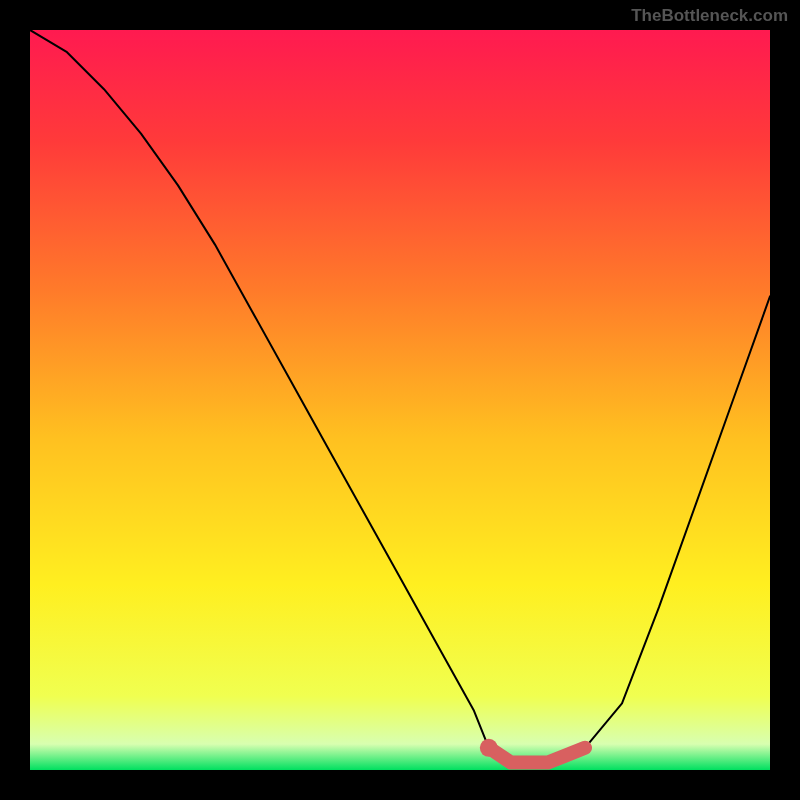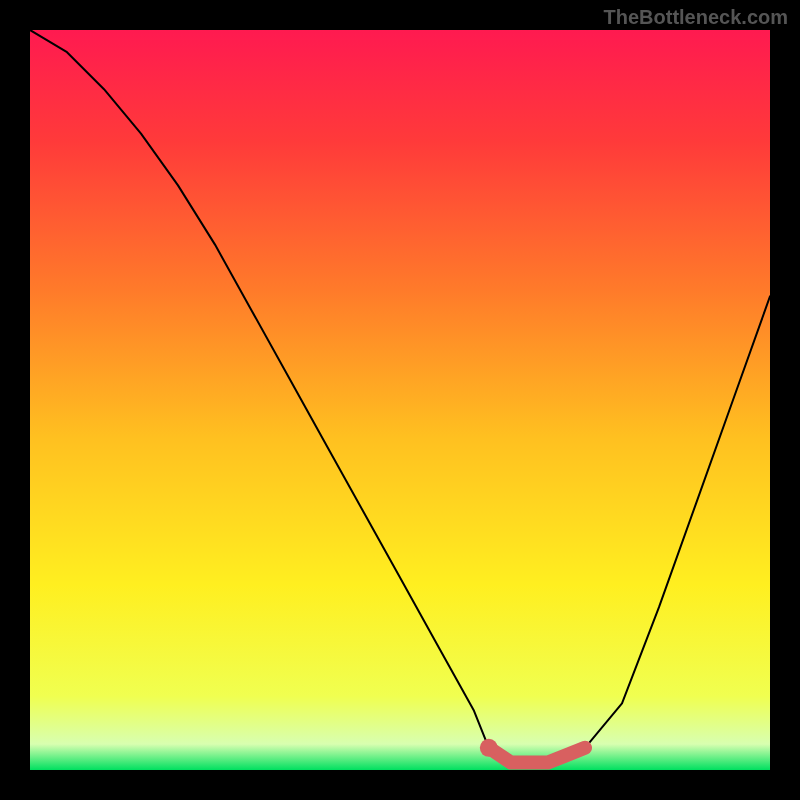--- a/index.html
+++ b/index.html
@@ -9,21 +9,21 @@
     height: 800px;
     background: #000;
     font-family: Arial, sans-serif;
     position: relative;
   }
   .watermark {
     position: absolute;
     top: 6px;
     right: 12px;
     color: #555;
-    font-size: 20px;
+    font-size: 17px;
     font-weight: bold;
     z-index: 10;
   }
   .chart-area {
     position: absolute;
     left: 30px;
     top: 30px;
     width: 740px;
     height: 740px;
   }

